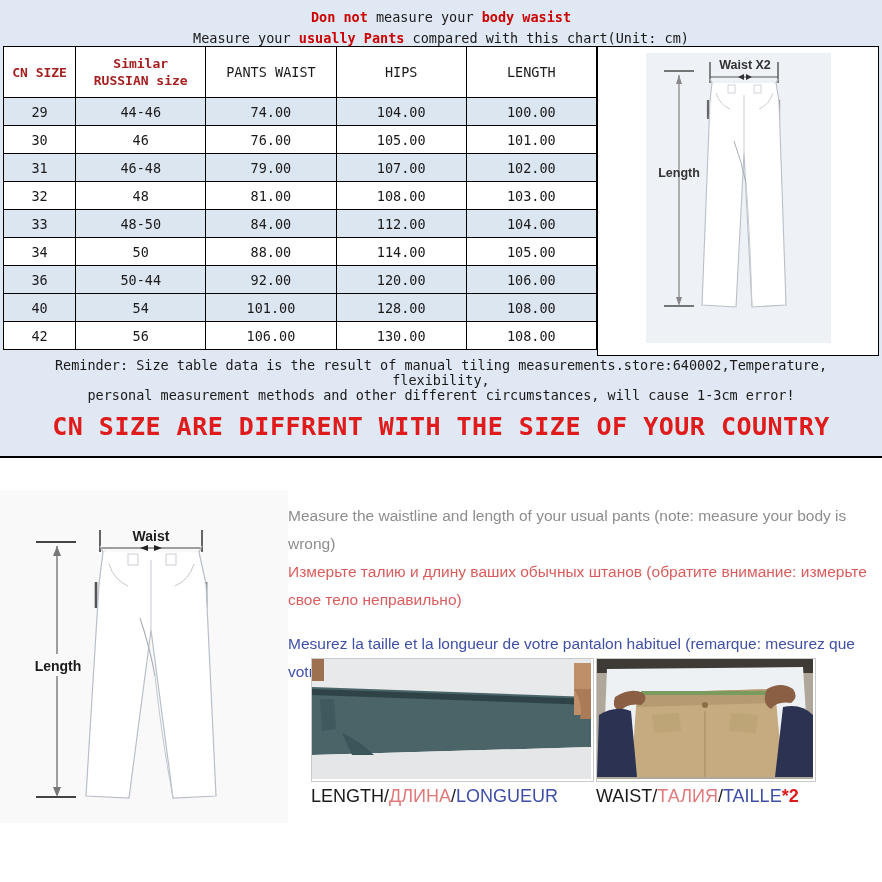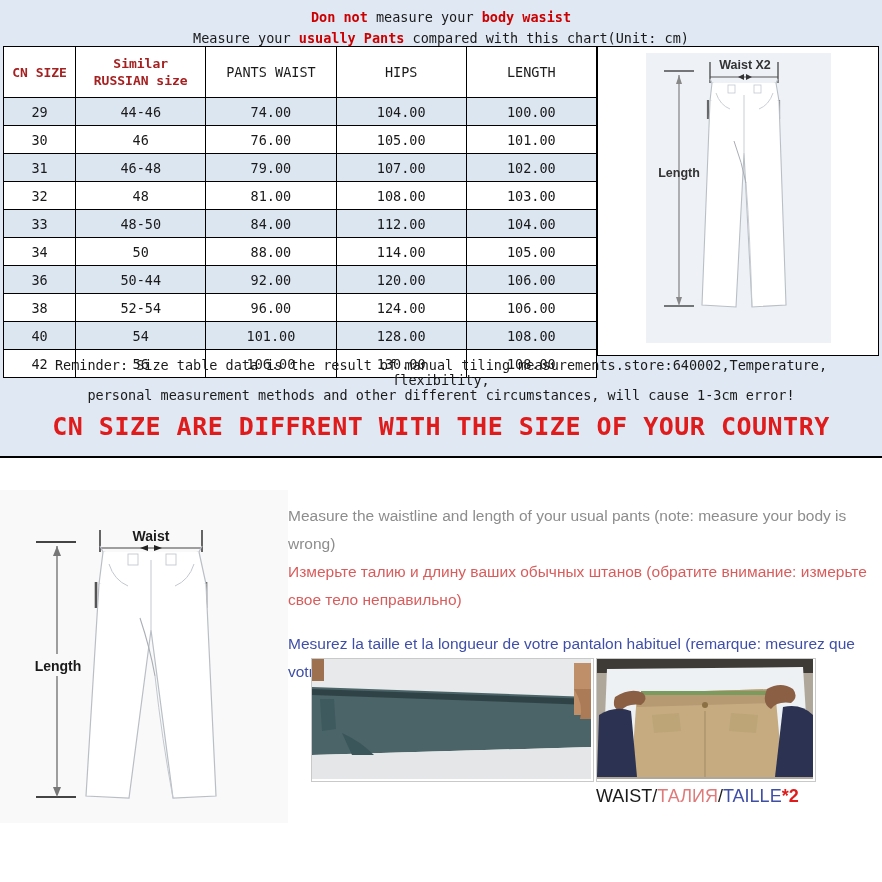--- a/index.html
+++ b/index.html
@@ -199,27 +199,20 @@
           <td>114.00</td>
           <td>105.00</td>
         </tr>
         <tr class="alt">
           <td>36</td>
           <td>50-44</td>
           <td>92.00</td>
           <td>120.00</td>
           <td>106.00</td>
         </tr>
-        <tr class="plain">
-          <td>38</td>
-          <td>52-54</td>
-          <td>96.00</td>
-          <td>124.00</td>
-          <td>106.00</td>
-        </tr>
         <tr class="alt">
           <td>40</td>
           <td>54</td>
           <td>101.00</td>
           <td>128.00</td>
           <td>108.00</td>
         </tr>
         <tr class="plain">
           <td>42</td>
           <td>56</td>
@@ -351,16 +344,17 @@
         <path d="M108,52 L108,118" stroke="#a98f68" stroke-width="1.2" fill="none"></path>
         <path d="M55,56 L82,54 L84,72 L57,74 Z" fill="#bba377" opacity="0.85"></path>
         <path d="M134,54 L161,56 L159,74 L132,72 Z" fill="#bba377" opacity="0.85"></path>
         <path d="M18,38 Q34,28 46,34 Q52,40 44,46 Q30,44 24,52 Q14,50 18,38 Z" fill="#8a5f44"></path>
         <path d="M2,56 Q18,46 34,52 L40,118 L0,118 Z" fill="#2b3252"></path>
         <path d="M170,30 Q184,22 196,30 Q202,38 194,44 Q180,42 174,50 Q164,44 170,30 Z" fill="#8a5f44"></path>
         <path d="M186,48 Q204,44 216,56 L216,118 L178,118 Z" fill="#2b3252"></path>
       </svg>
     </div>
 
+    <div class="cap" id="cap-length"><span class="k">LENGTH</span><span class="k">/</span><span class="ru">ДЛИНА</span><span class="k">/</span><span class="fr">LONGUEUR</span></div>
 
     <div class="cap" id="cap-waist"><span class="k">WAIST</span><span class="k">/</span><span class="ru">ТАЛИЯ</span><span class="k">/</span><span class="fr">TAILLE</span><span class="x2">*2</span></div>
   </div>
 </div>
 
 </body></html>

